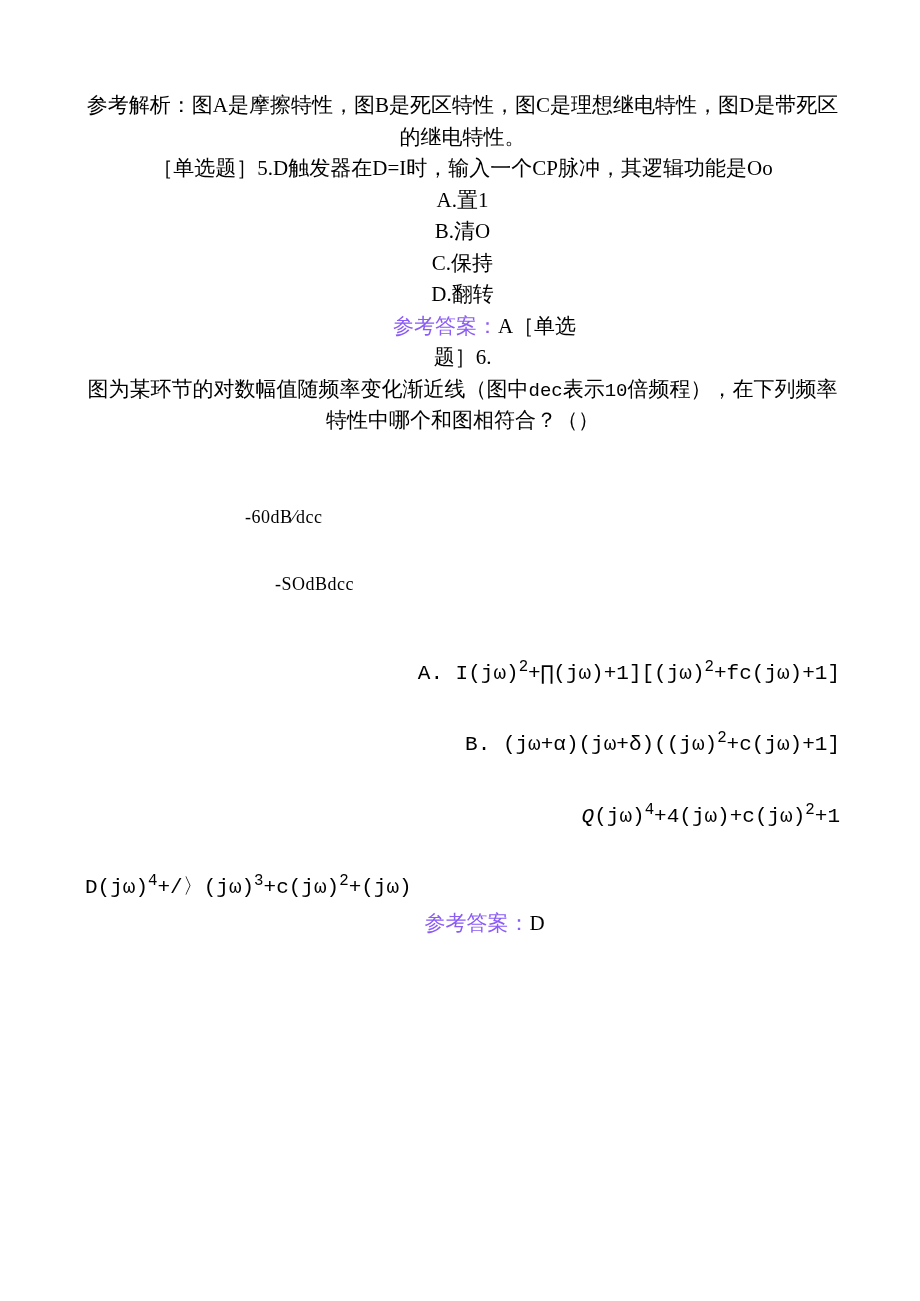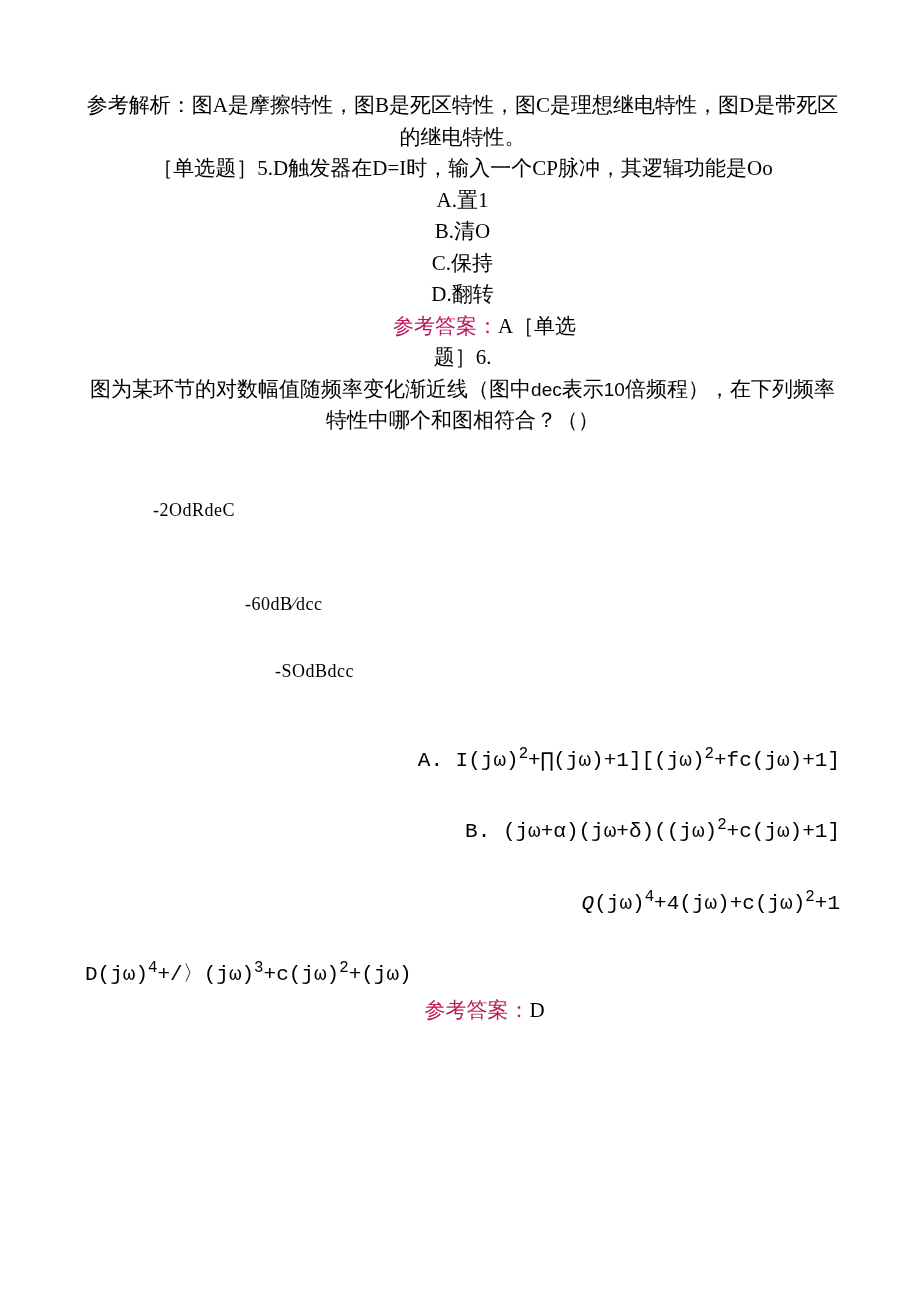--- a/index.html
+++ b/index.html
@@ -15,21 +15,21 @@
       font-size: 21px;
       line-height: 1.5;
       padding: 90px 80px 90px 85px;
       color: #000000;
     }
     .para {
       margin: 0;
       text-align: center;
     }
     .red {
-      color: #be185d;
+      color: #8b5cf6;
     }
     .answer-line {
       padding-left: 44px;
     }
     .diagram-block {
       margin-top: 60px;
       margin-bottom: 60px;
     }
     .diag-line1 {
       padding-left: 68px;
@@ -56,21 +56,21 @@
       margin-bottom: 40px;
       text-align: right;
     }
     .option-line:last-child {
       margin-bottom: 0;
     }
     .ff-mono {
       font-family: "SimSun", "Courier New", monospace;
     }
     .sans {
-      font-family: Liberation Sans, sans-serif;
+      font-family: Liberation Mono, monospace;
     }
     .sup {
       vertical-align: super;
       font-size: 0.75em;
       line-height: 0;
     }
   </style>
 </head>
 <body>
 
@@ -88,21 +88,20 @@
 <p class="para answer-line">
   <span class="red">参考答案：</span><span>A</span><span>［单选</span>
 </p>
 
 <p class="para">题］6.</p>
 <p class="para">
   <span>图为某环节的对数幅值随频率变化渐近线（图中</span><span class="sans" style="font-size:19px;">dec</span><span>表示</span><span class="sans" style="font-size:19px;">10</span><span>倍频程），在下列频率特性中哪个和图相符合？（）</span>
 </p>
 
 <div class="diagram-block">
-  <p class="diag-line1">-2OdRdeC</p>
   <p class="diag-line2">-60dB⁄dcc</p>
   <p class="diag-line3">-SOdBdcc</p>
 </div>
 
 <div class="option-block">
   <p class="option-line ff-mono">
     <span>A.  I(jω)</span><span class="sup">2</span><span>+∏(jω)+1][(jω)</span><span class="sup">2</span><span>+fc(jω)+1]</span>
   </p>
   <p class="option-line ff-mono">
     <span>B.  (jω+α)(jω+δ)((jω)</span><span class="sup">2</span><span>+c(jω)+1]</span>

